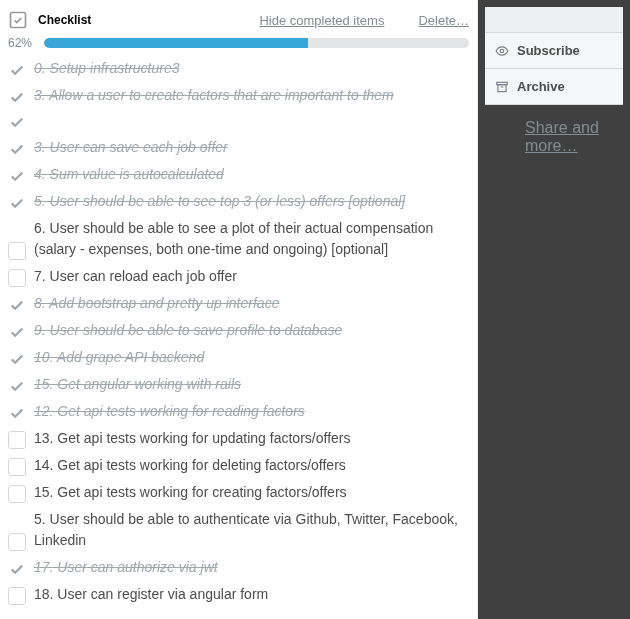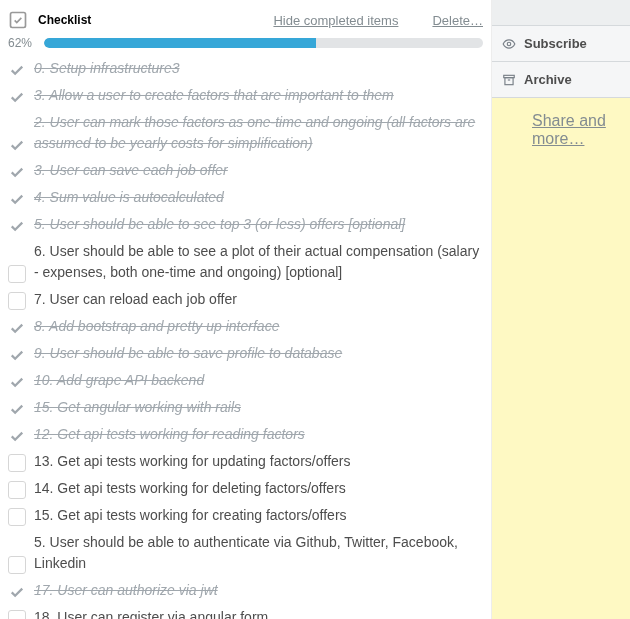--- a/index.html
+++ b/index.html
@@ -12,23 +12,23 @@
     display: flex;
     overflow: hidden;
   }
   .main {
     flex: 1;
     padding: 6px 8px 6px 8px;
     overflow-y: auto;
     border-right: 1px solid #ededed;
   }
   .sidebar {
-    width: 138px;
-    background: #fef9c3;
-    padding: 0;
+    width: 152px;
+    background: #404040;
+    padding: 7px;
   }
   .sidebar-spacer {
     height: 26px;
     border-bottom: 1px solid #d5d9dc;
     background: #edeff0;
   }
   .sidebar-item {
     display: flex;
     align-items: center;
     gap: 8px;
@@ -177,21 +177,20 @@
           </svg>
         </div>
         <div class="text">3. Allow a user to create factors that are important to them</div>
       </div>
       <div class="item completed">
         <div class="done">
           <svg viewBox="0 0 24 24" width="18" height="18" fill="none" stroke="currentColor" stroke-width="3">
             <path d="M5 12.5l4.5 4.5L19 7.5"></path>
           </svg>
         </div>
-        <div class="text">2. User can mark those factors as one-time and ongoing (all factors are assumed to be yearly costs for simplification)</div>
       </div>
       <div class="item completed">
         <div class="done">
           <svg viewBox="0 0 24 24" width="18" height="18" fill="none" stroke="currentColor" stroke-width="3">
             <path d="M5 12.5l4.5 4.5L19 7.5"></path>
           </svg>
         </div>
         <div class="text">3. User can save each job offer</div>
       </div>
       <div class="item completed">

